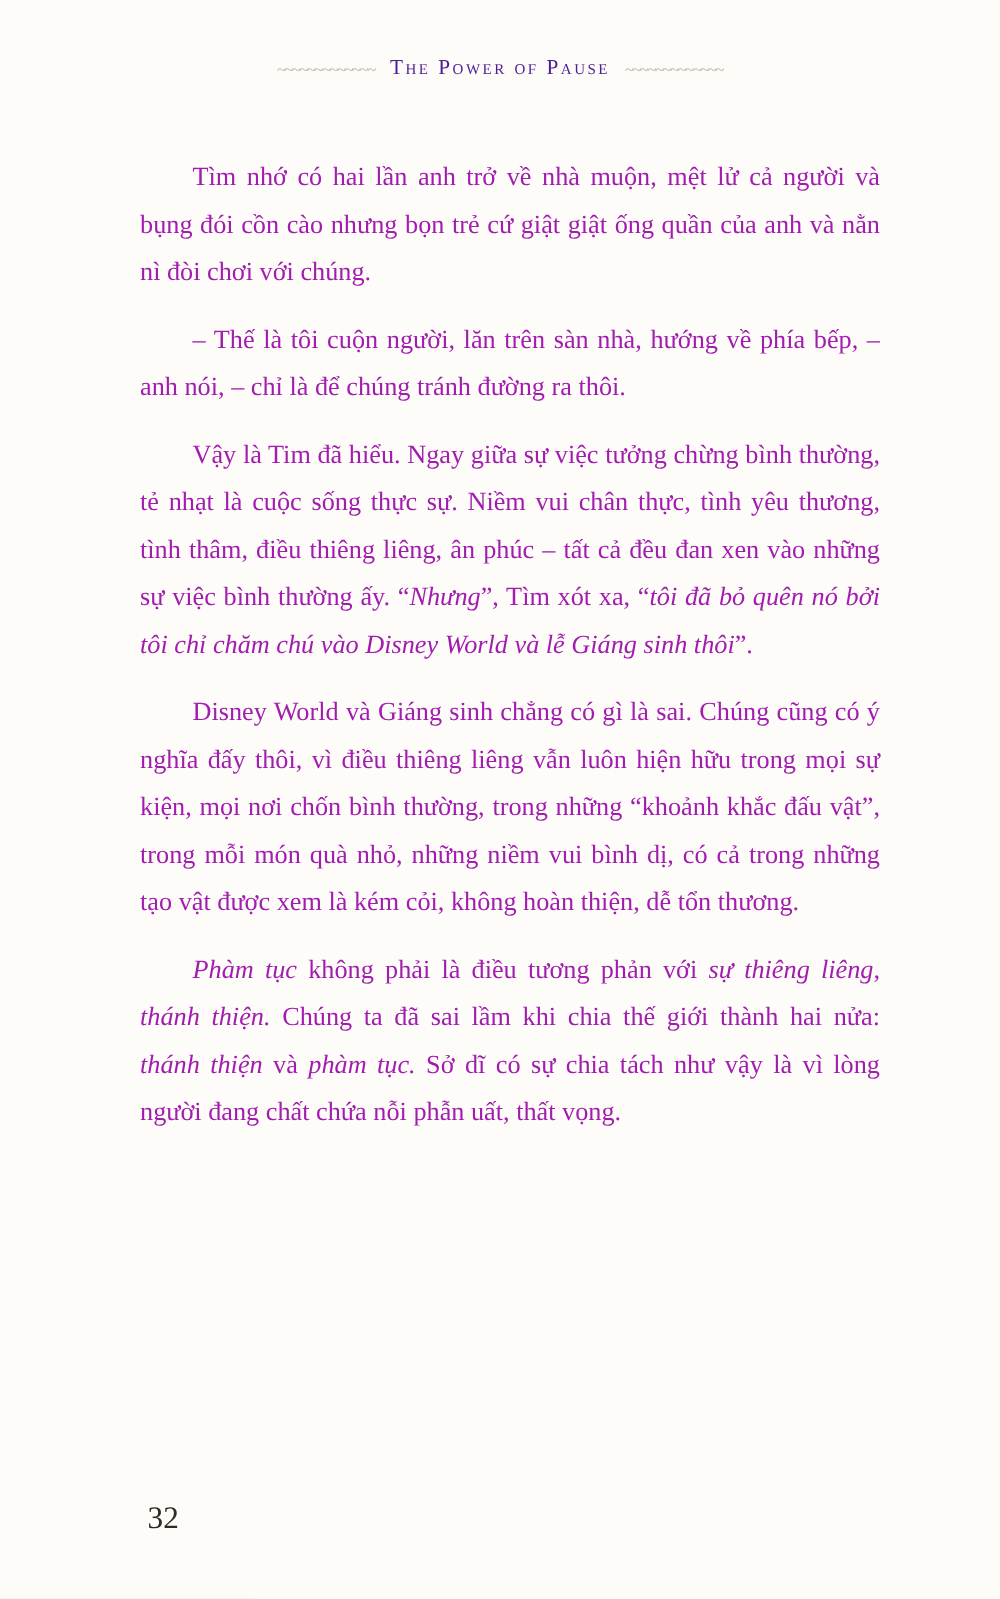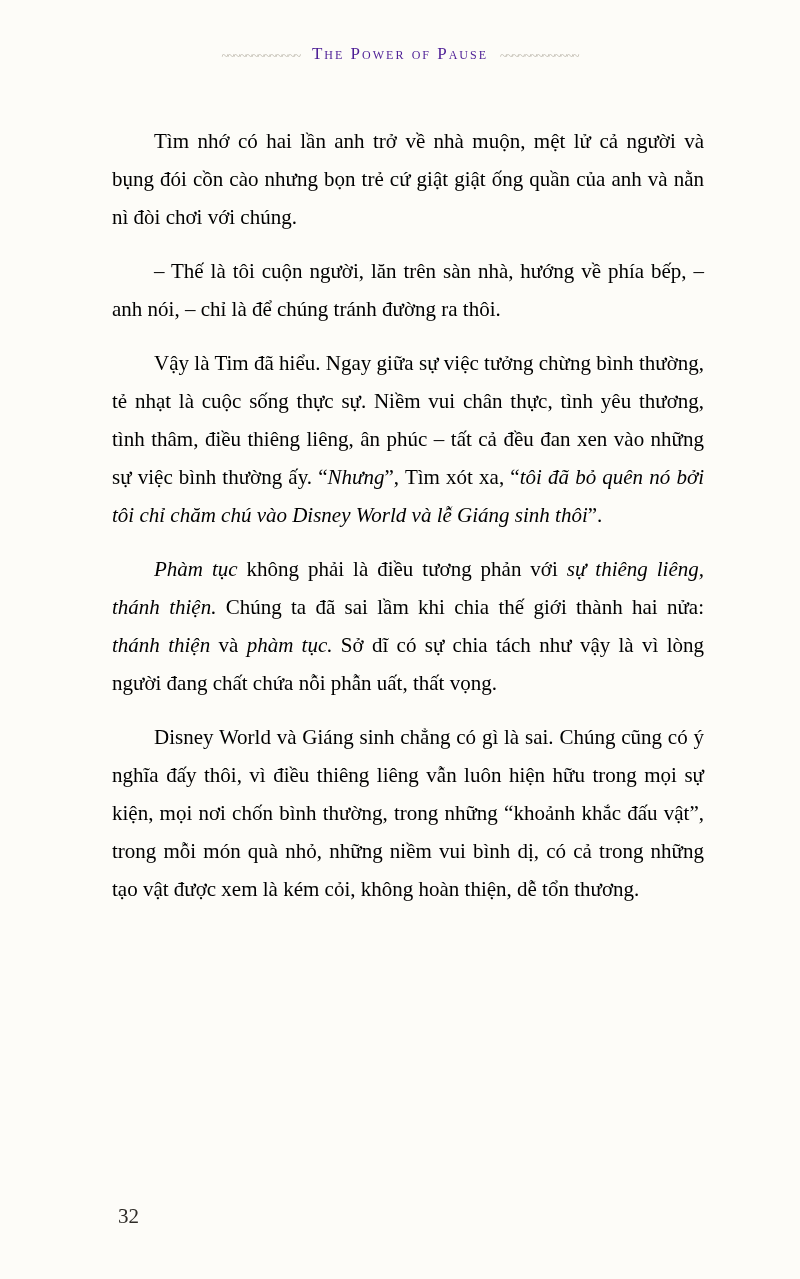--- a/index.html
+++ b/index.html
@@ -54,48 +54,48 @@
     left: 112px;
     width: 592px;
   }
 
   .para {
     font-size: 21px;
     line-height: 38px;
     text-align: justify;
     text-indent: 42px;
     margin-bottom: 16px;
-    color: #000000;
+    color: #a21caf;
   }
 
   .para em {
   }
 
   .page-number {
     position: absolute;
     left: 118px;
     bottom: 50px;
-    font-size: 21px;
+    font-size: 25px;
     color: #2e2b27;
   }
 </style>
 </head>
 <body>
 
 <div class="book-page">
 
   <header class="page-header">
     <span class="flourish">~~~~~~~~~~~~~</span>
     <h1 class="running-title">The Power of Pause</h1>
     <span class="flourish">~~~~~~~~~~~~~</span>
   </header>
 
   <main class="page-body">
     <p class="para"><span>Tìm nhớ có hai lần anh trở về nhà muộn, mệt lử cả người và bụng đói cồn cào nhưng bọn trẻ cứ giật giật ống quần của anh và nằn nì đòi chơi với chúng.</span></p>
     <p class="para"><span>– Thế là tôi cuộn người, lăn trên sàn nhà, hướng về phía bếp, – anh nói, – chỉ là để chúng tránh đường ra thôi.</span></p>
     <p class="para"><span>Vậy là Tim đã hiểu. Ngay giữa sự việc tưởng chừng bình thường, tẻ nhạt là cuộc sống thực sự. Niềm vui chân thực, tình yêu thương, tình thâm, điều thiêng liêng, ân phúc – tất cả đều đan xen vào những sự việc bình thường ấy. “</span><em>Nhưng</em><span>”, Tìm xót xa, “</span><em>tôi đã bỏ quên nó bởi tôi chỉ chăm chú vào Disney World và lễ Giáng sinh thôi</em><span>”.</span></p>
+    <p class="para"><span>Disney World và Giáng sinh chẳng có gì là sai. Chúng cũng có ý nghĩa đấy thôi, vì điều thiêng liêng vẫn luôn hiện hữu trong mọi sự kiện, mọi nơi chốn bình thường, trong những “khoảnh khắc đấu vật”, trong mỗi món quà nhỏ, những niềm vui bình dị, có cả trong những tạo vật được xem là kém cỏi, không hoàn thiện, dễ tổn thương.</span></p>
     <p class="para"><em>Phàm tục</em><span> không phải là điều tương phản với </span><em>sự thiêng liêng, thánh thiện.</em><span> Chúng ta đã sai lầm khi chia thế giới thành hai nửa: </span><em>thánh thiện</em><span> và </span><em>phàm tục.</em><span> Sở dĩ có sự chia tách như vậy là vì lòng người đang chất chứa nỗi phẫn uất, thất vọng.</span></p>
-    <p class="para"><span>Disney World và Giáng sinh chẳng có gì là sai. Chúng cũng có ý nghĩa đấy thôi, vì điều thiêng liêng vẫn luôn hiện hữu trong mọi sự kiện, mọi nơi chốn bình thường, trong những “khoảnh khắc đấu vật”, trong mỗi món quà nhỏ, những niềm vui bình dị, có cả trong những tạo vật được xem là kém cỏi, không hoàn thiện, dễ tổn thương.</span></p>
   </main>
 
   <span class="page-number">32</span>
 
 </div>
 
 </body></html>

